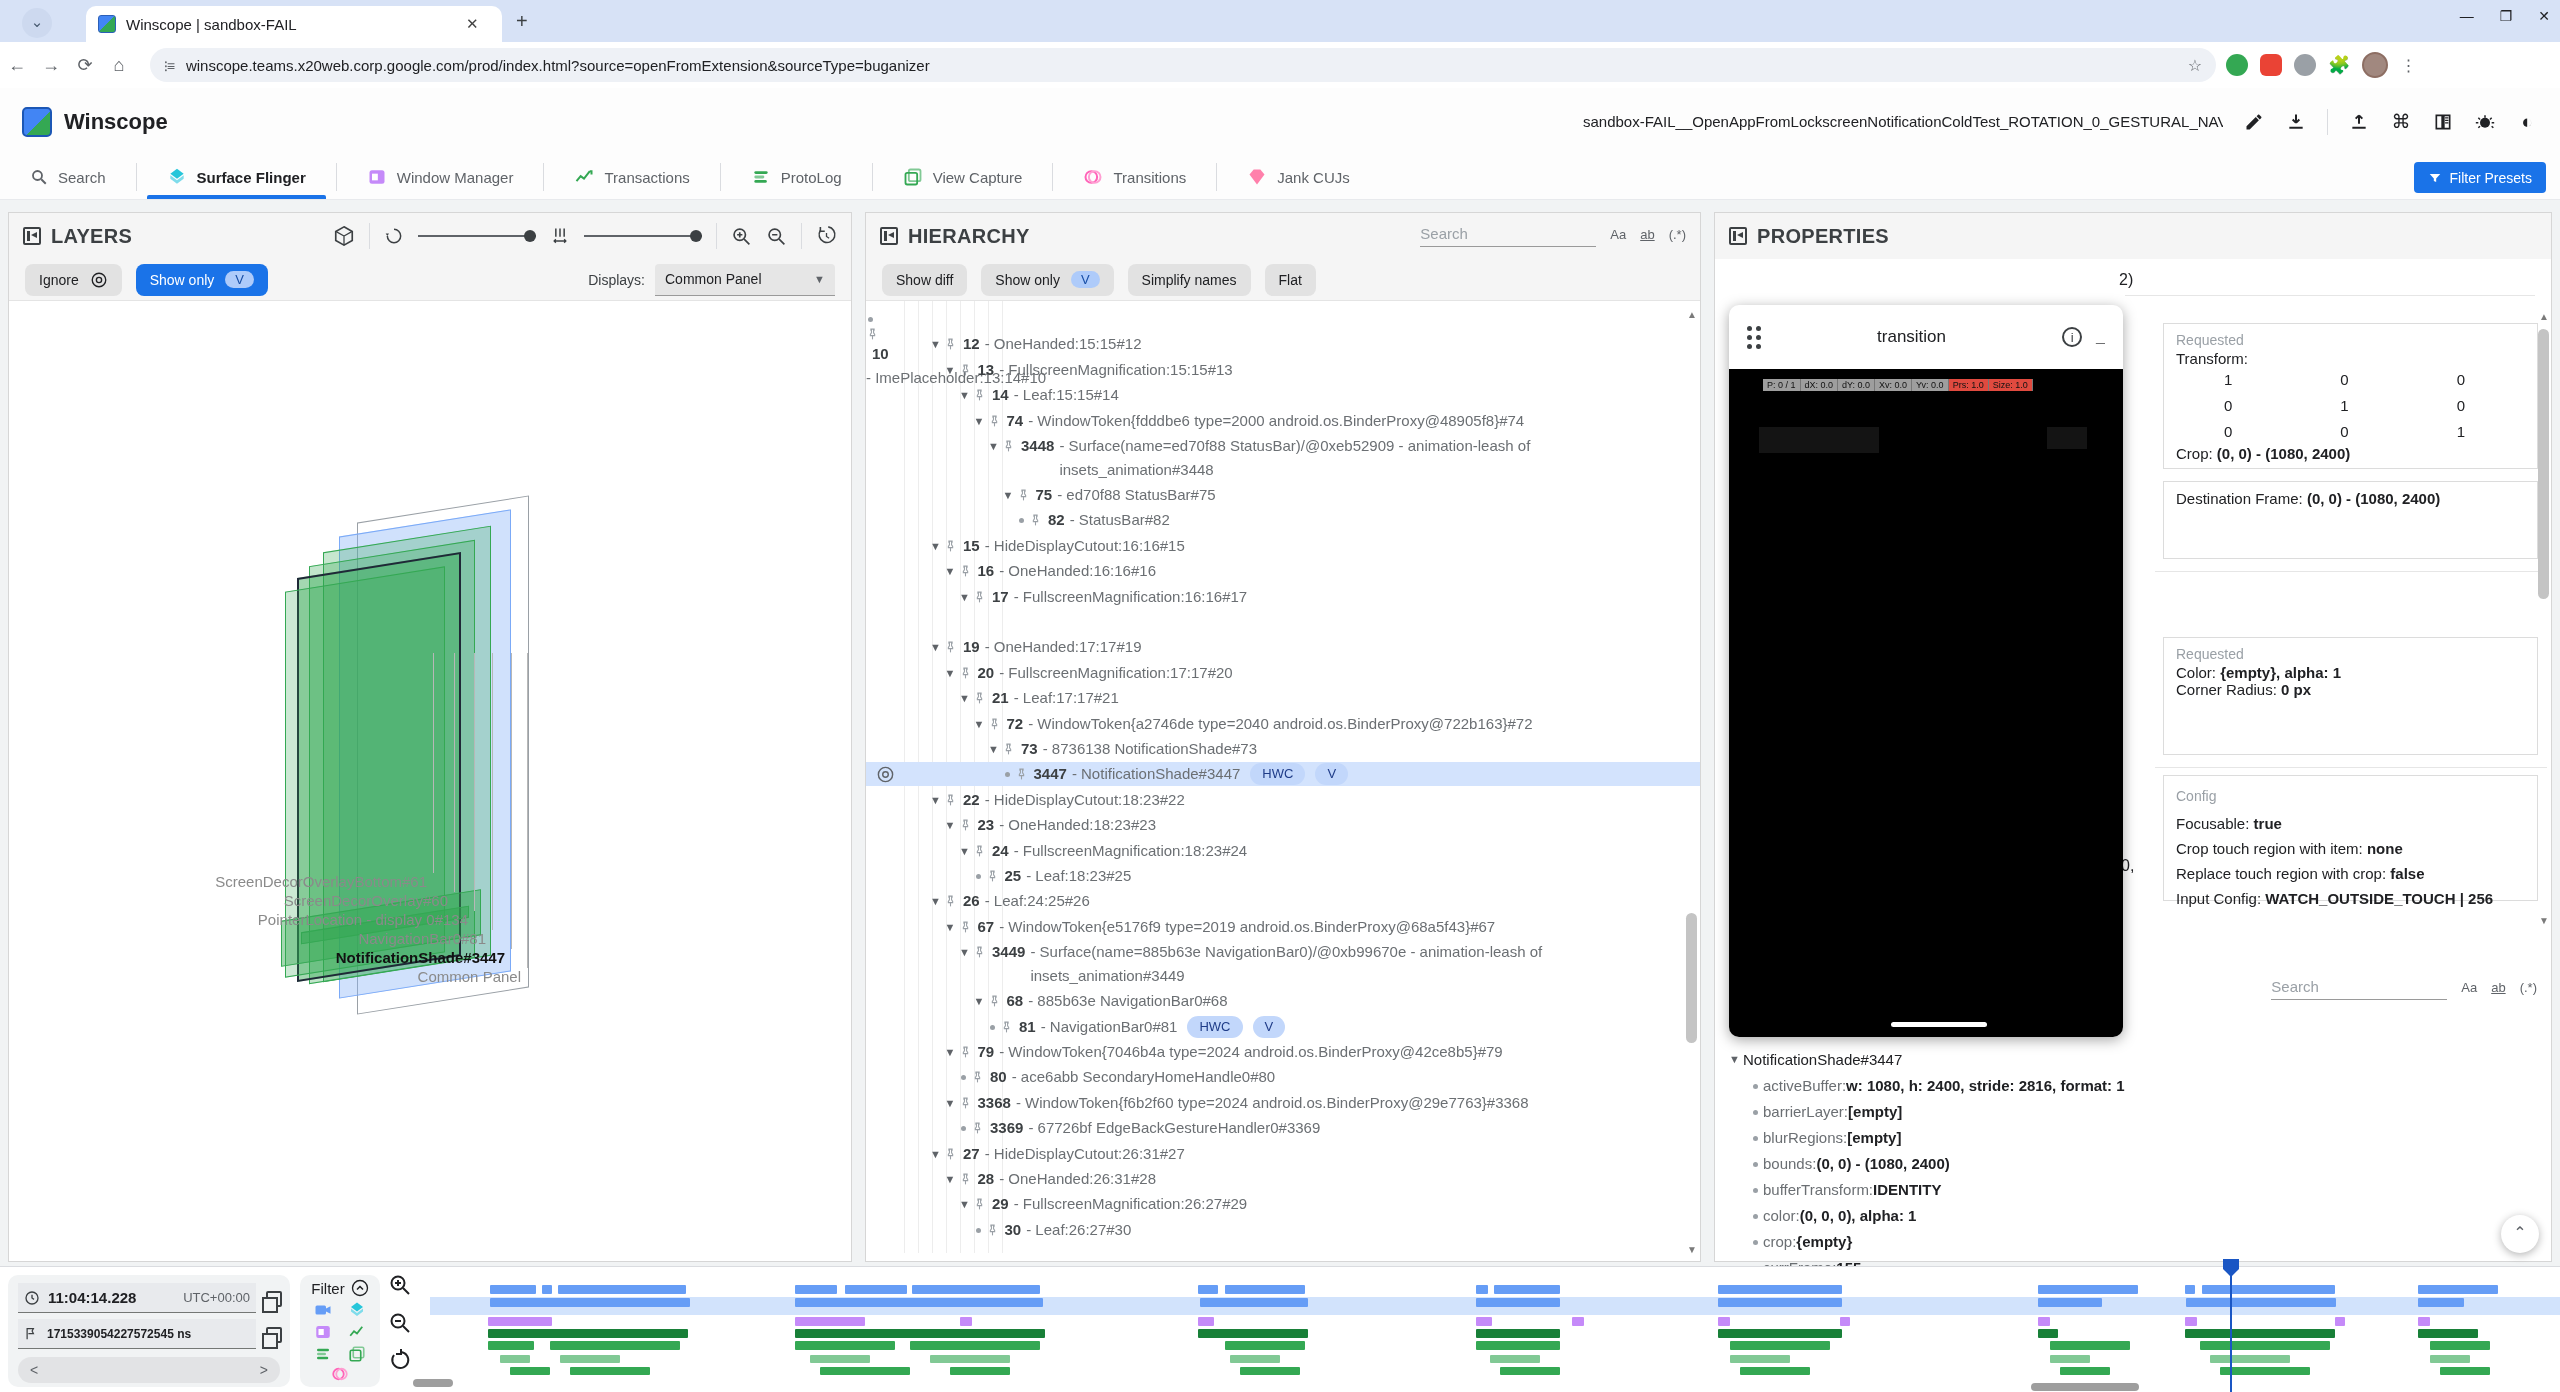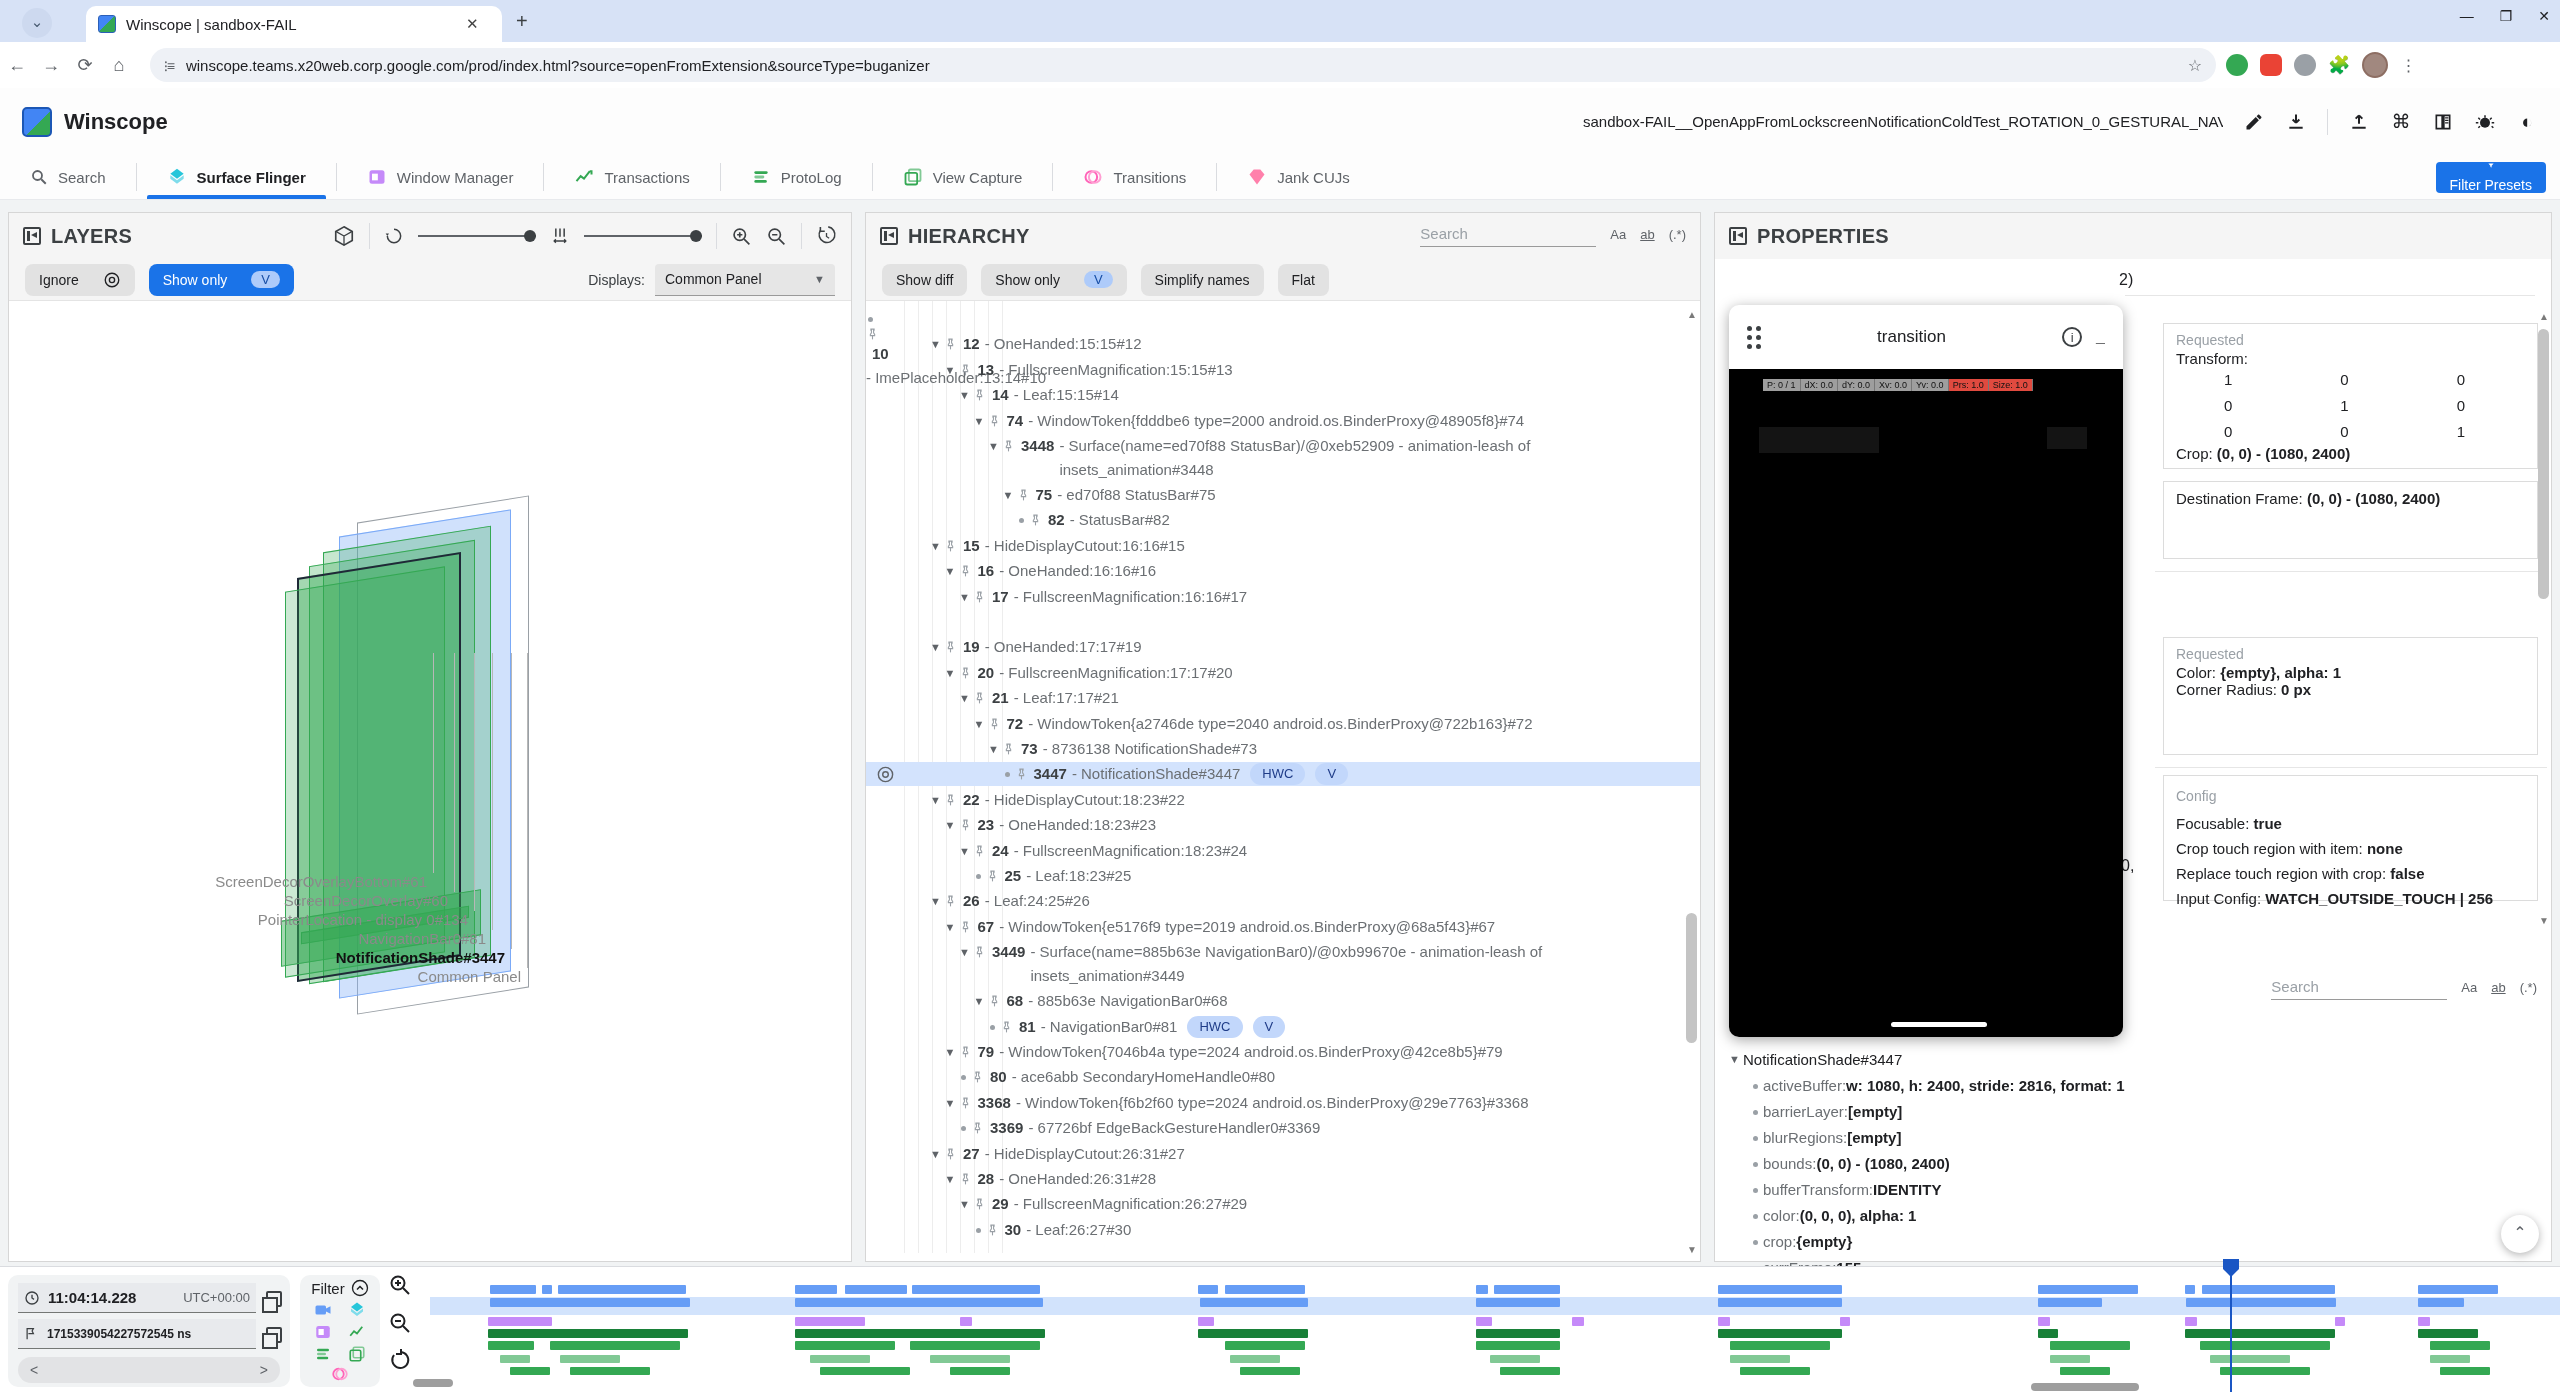--- a/index.html
+++ b/index.html
@@ -33,28 +33,28 @@
   .tracefile { font-size:15px; color:#202124; max-width:640px; white-space:nowrap; overflow:hidden; }
   .hicon { width:22px; height:22px; display:inline-flex; align-items:center; justify-content:center; font-size:19px; color:#202124; }
   .vdiv { width:1px; height:26px; background:#dadce0; }
 
   
   .navrow { position:absolute; left:0; top:155px; width:2560px; height:45px; background:#fdfdfd; border-bottom:1px solid #e8eaed; display:flex; align-items:stretch; }
   .ntab { display:flex; align-items:center; gap:10px; padding:0 30px; font-size:15px; color:#5f6368; position:relative; }
   .ntab.active { color:#202124; font-weight:bold; }
   .ntab.active::after { content:""; position:absolute; left:10px; right:10px; bottom:0; height:4px; background:#1a73e8; border-radius:2px 2px 0 0; }
   .ndiv { width:1px; background:#dadce0; margin:8px 0; }
-  .fpbtn { position:absolute; right:14px; top:7px; height:31px; background:#1a73e8; color:#fff; font-size:14px; border-radius:4px; display:flex; align-items:center; padding:0 14px; gap:8px;flex-direction:column; }
+  .fpbtn { position:absolute; right:14px; top:7px; height:31px; background:#1a73e8; color:#fff; font-size:14px; border-radius:4px; display:flex; align-items:center; padding:0 14px; gap:8px; }
 
   
   .panel { position:absolute; top:212px; height:1050px; background:#fff; border:1px solid #d6d6d6; }
   .phead { height:46px; background:#f5f5f5; display:flex; align-items:center; padding:0 14px; gap:10px; }
   .ptitle { font-size:20px; font-weight:bold; color:#3c4043; letter-spacing:.3px; }
   .chiprow { height:42px; background:#f5f5f5; border-bottom:1px solid #e4e4e4; display:flex; align-items:center; padding:0 16px; gap:14px; }
-  .chip { height:32px; border-radius:8px; background:#e2e2e2; color:#202124; font-size:14px; display:flex; align-items:center; padding:16px 14px; gap:24px; }
+  .chip { height:32px; border-radius:8px; background:#e2e2e2; color:#202124; font-size:14px; display:flex; align-items:center; padding:16px 14px; gap:11px; }
   .chip.blue { background:#1a73e8; color:#fff; }
   .vbadge { background:#aecbfa; color:#174ea6; border-radius:10px; padding:1px 10px; font-size:13px; }
   .collapse-ic { width:18px; height:18px; border:2px solid #3c4043; border-radius:2px; position:relative; }
   .collapse-ic::before { content:""; position:absolute; left:2px; top:2px; bottom:2px; width:3px; background:#3c4043; }
   .collapse-ic::after { content:"◂"; position:absolute; right:2px; top:-2px; font-size:12px; color:#3c4043; }
 
   
   .lcontrols { margin-left:auto; display:flex; align-items:center; gap:14px; color:#3c4043; }
   .slider { width:118px; height:2px; background:#5f6368; position:relative; }
   .slider::after { content:""; position:absolute; right:0; top:-5px; width:12px; height:12px; border-radius:50%; background:#3c4043; }

